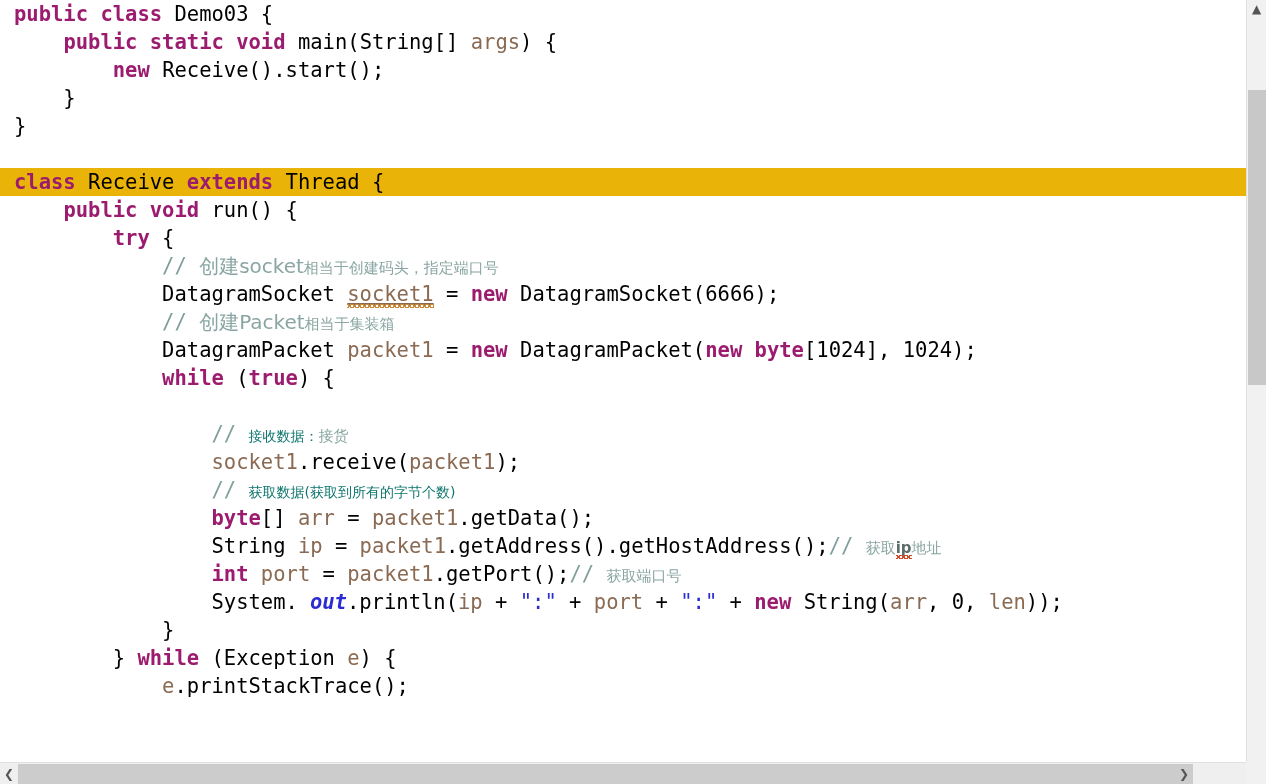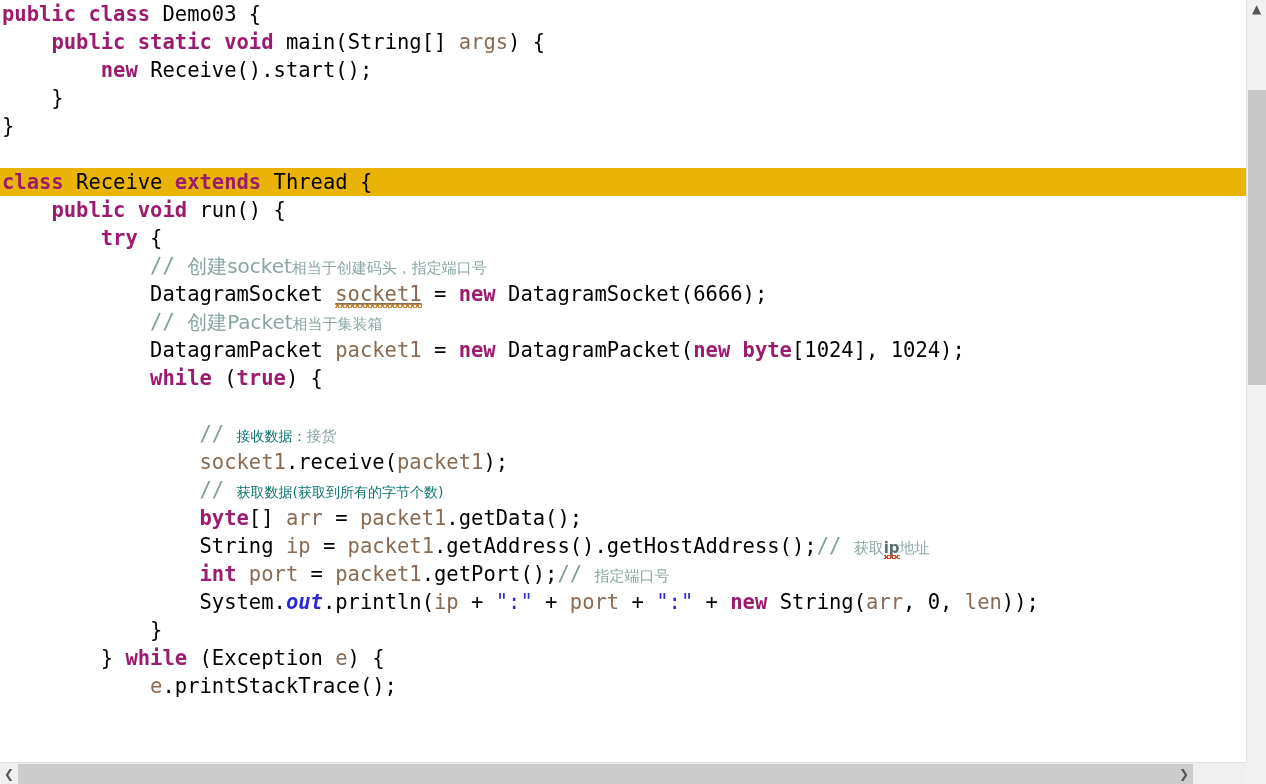--- a/index.html
+++ b/index.html
@@ -35,21 +35,21 @@
   }
 
   .code-line {
     position: relative;
     height: 28px;
     line-height: 28px;
     white-space: pre;
     font-family: "DejaVu Sans Mono", "Liberation Mono", monospace;
     font-size: 20.5px;
     color: #000000;
-    padding-left: 2px;
+    padding-left: 14px;
     box-sizing: border-box;
   }
   .code-line.highlight {
     background: #eab308;
   }
 
   
   .kw   { color: #9b1b6e; font-weight: bold; }           
   .plain{ color: #000000; }                              
   .var  { color: #8a6a52; }                              
@@ -66,21 +66,21 @@
   .cmt-cn-big {
     color: #8aa6a3;
     font-family: "DejaVu Sans", "Liberation Sans", sans-serif;
     font-size: 20px;
   }
   .cmt-cn-mid {
     color: #0f766e;
     font-family: "DejaVu Sans", "Liberation Sans", sans-serif;
     font-size: 14px;
   }
-  .statfield { color: #2b2bd4; font-weight: bold; font-style: italic; }
+  .statfield { color: #2b2bd4; font-weight: bold; font-style: italic; margin-left: 12px; }
 
   
   .squig {
     position: relative;
   }
   .squig::after {
     content: "";
     position: absolute;
     left: 0;
     right: 0;
@@ -218,21 +218,21 @@
 
     <div class="code-line">                <span class="var">socket1</span>.<span class="plain">receive</span>(<span class="var">packet1</span>);</div>
 
     <div class="code-line">                <span class="cmt">//</span> <span class="cmt-cn-mid">获取数据(获取到所有的字节个数)</span></div>
 
     <div class="code-line">                <span class="kw">byte</span>[] <span class="var">arr</span> = <span class="var">packet1</span>.<span class="plain">getData</span>();</div>
 
 
     <div class="code-line">                <span class="plain">String</span> <span class="var">ip</span> = <span class="var">packet1</span>.<span class="plain">getAddress</span>().<span class="plain">getHostAddress</span>();<span class="cmt">//</span> <span class="cmt-cn">获取</span><span class="cmt-cn squig squig-red" style="color:#5a6e6c;font-weight:bold;">ip</span><span class="cmt-cn">地址</span></div>
 
-    <div class="code-line">                <span class="kw">int</span> <span class="var">port</span> = <span class="var">packet1</span>.<span class="plain">getPort</span>();<span class="cmt">//</span> <span class="cmt-cn">指定端口号</span></div>
+    <div class="code-line">                <span class="kw">int</span> <span class="var">port</span> = <span class="var">packet1</span>.<span class="plain">getPort</span>();<span class="cmt">//</span> <span class="cmt-cn">获取端口号</span></div>
 
     <div class="code-line">                <span class="plain">System</span>.<span class="statfield">out</span>.<span class="plain">println</span>(<span class="var">ip</span> + <span class="str">":"</span> + <span class="var">port</span> + <span class="str">":"</span> + <span class="kw">new</span> <span class="plain">String</span>(<span class="var">arr</span>, <span class="num">0</span>, <span class="var">len</span>));</div>
 
     <div class="code-line">            }</div>
 
     <div class="code-line">        } <span class="kw">while</span> (<span class="plain">Exception</span> <span class="var">e</span>) {</div>
 
     <div class="code-line">            <span class="var">e</span>.<span class="plain">printStackTrace</span>();</div>
 
   </div>

